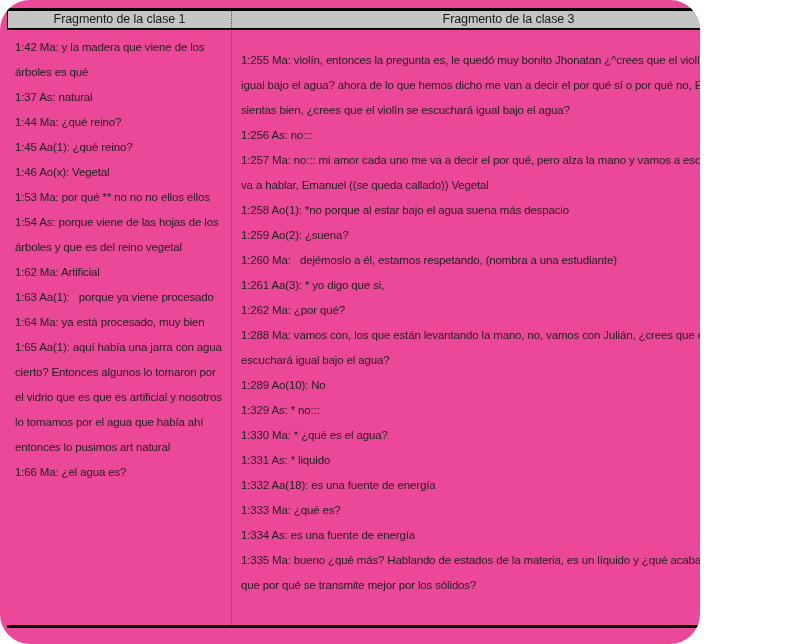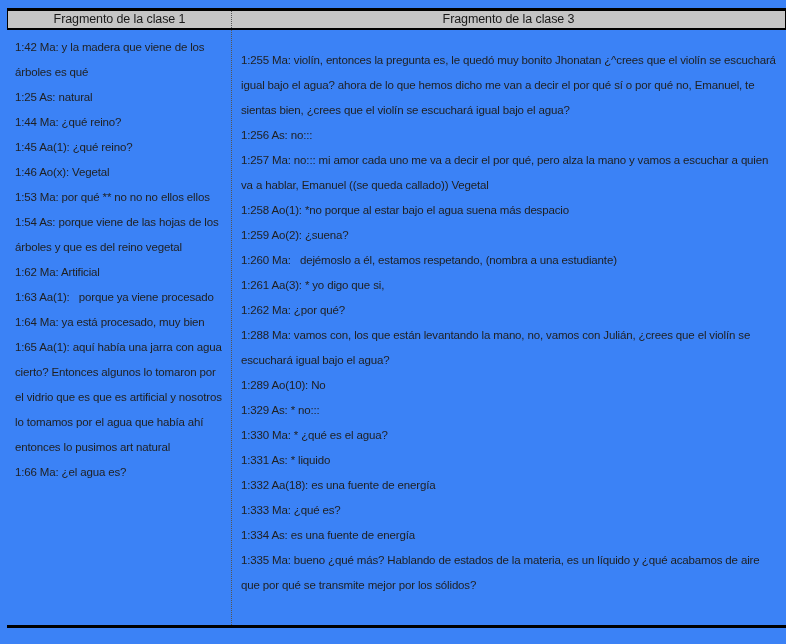--- a/index.html
+++ b/index.html
@@ -2,26 +2,27 @@
 <html><head>
 <meta charset="utf-8">
 <style>
   html, body {
     margin: 0;
     padding: 0;
     background: #ffffff;
   }
   .page {
     position: relative;
-    width: 786px;
+    width: 700px;
     height: 644px;
-    background: #3b82f6;
+    background: #ec4899;
     font-family: "Liberation Sans", sans-serif;
     color: #1f1f1f;
     overflow: hidden;
+    border-radius: 30px;
   }
   .transcript-table {
     position: absolute;
     left: 7px;
     top: 8px;
     width: 779px;
     border-top: 3px solid #000;
   }
   .header-row {
     display: flex;
@@ -81,21 +82,21 @@
 
 <div class="page">
   <div class="transcript-table">
     <div class="header-row">
       <div class="header-cell left">Fragmento de la clase 1</div>
       <div class="header-cell right">Fragmento de la clase 3</div>
     </div>
     <div class="body-row">
       <div class="body-col left">
           <p class="line">1:42 Ma: y la madera que viene de los árboles es qué</p>
-          <p class="line">1:25 As: natural</p>
+          <p class="line">1:37 As: natural</p>
           <p class="line">1:44 Ma: ¿qué reino?</p>
           <p class="line">1:45 Aa(1): ¿qué reino?</p>
           <p class="line">1:46 Ao(x): Vegetal</p>
           <p class="line">1:53 Ma: por qué ** no no no ellos ellos</p>
           <p class="line">1:54 As: porque viene de las hojas de los árboles y que es del reino vegetal</p>
           <p class="line">1:62 Ma: Artificial</p>
           <p class="line">1:63 Aa(1):&nbsp;&nbsp;&nbsp;porque ya viene procesado</p>
           <p class="line">1:64 Ma: ya está procesado, muy bien</p>
           <p class="line">1:65 Aa(1): aquí había una jarra con agua cierto? Entonces algunos lo tomaron por el vidrio que es que es artificial y nosotros lo tomamos por el agua que había ahí entonces lo pusimos art natural</p>
           <p class="line">1:66 Ma: ¿el agua es?</p>

